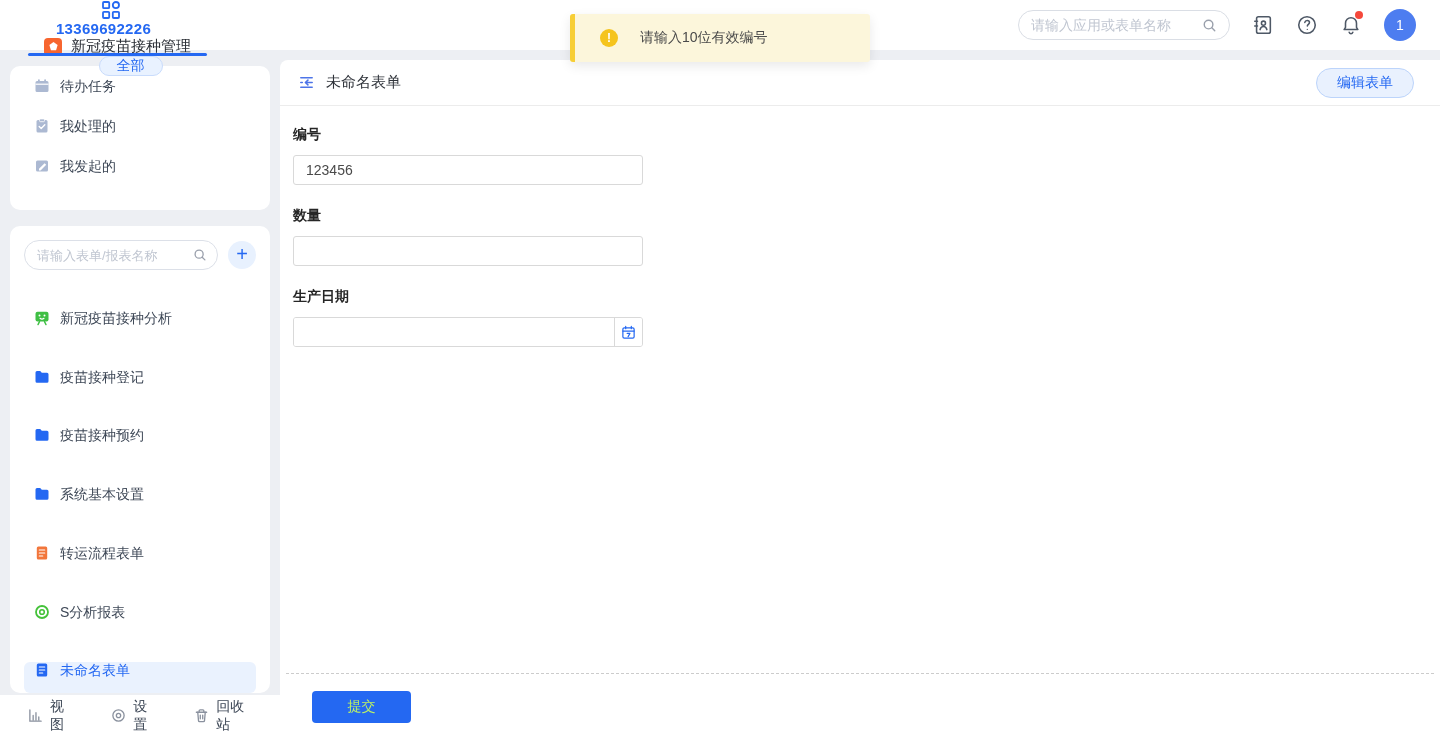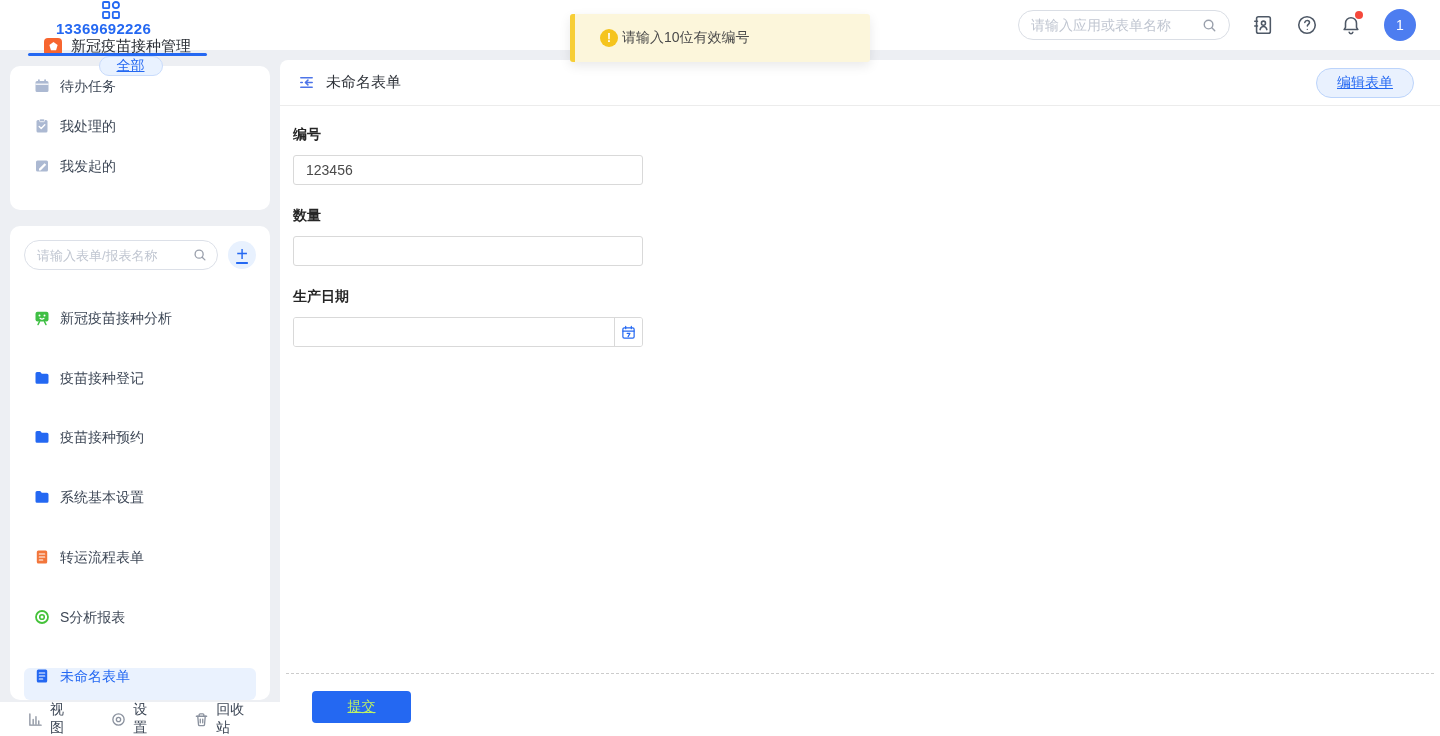--- a/index.html
+++ b/index.html
@@ -1,18 +1,18 @@
 <!DOCTYPE html>
 <html><head>
 <meta charset="utf-8">
 <style>
   * { margin:0; padding:0; box-sizing:border-box; }
   html,body { width:1440px; height:736px; overflow:hidden; }
   body { background:#EDEFF3; font-family:"Liberation Sans","DejaVu Sans",sans-serif; color:#3D4756; }
-  button { font-family:inherit;text-decoration:underline; }
+  button { font-family:inherit; }
   input { font-family:inherit; }
   ::placeholder { color:#C0C6D1; opacity:1; }
 
   
   .topbar { height:50px; background:#fff; display:flex; align-items:center; padding:0 24px 0 28px; position:relative; }
   .h-left { display:flex; align-items:center; height:100%;flex-direction:column; }
   .grid-btn { display:flex; align-items:center; margin-right:14px; cursor:pointer; background:none; border:none; }
   .vdiv { width:1px; height:18px; background:#E3E6EB; margin-right:17px; }
   .phone { color:#2468F2; font-size:15px; font-weight:700; margin-right:28px; letter-spacing:.3px; }
   .app-tab { position:relative; height:100%; display:flex; align-items:center; padding:0 16px; gap:9px; cursor:pointer; }
@@ -25,38 +25,38 @@
   .h-search { width:212px; height:30px; border:1px solid #DADEE5; border-radius:15px; display:flex; align-items:center; padding:0 12px; gap:6px; background:#fff; }
   .h-search input { border:none; outline:none; flex:1; min-width:0; font-size:14px; color:#333; background:transparent; }
   .icon-btn { display:flex; align-items:center; justify-content:center; position:relative; background:none; border:none; cursor:pointer; padding:0; }
   .bell-dot { position:absolute; top:-3px; right:-1px; width:8px; height:8px; border-radius:50%; background:#F5483B; }
   .avatar { width:32px; height:32px; border-radius:50%; background:#4D7DF0; color:#fff; font-size:14px; display:flex; align-items:center; justify-content:center; cursor:pointer; }
 
   
   .toast { position:absolute; left:570px; top:14px; width:300px; height:48px; background:#FCF6DB; border-radius:3px; display:flex; align-items:center; padding-left:30px; box-shadow:0 4px 12px rgba(0,0,0,.09); z-index:50; }
   .toast-bar { position:absolute; left:0; top:0; bottom:0; width:5px; background:#F7CE35; border-radius:3px 0 0 3px; }
   .warn-ic { width:18px; height:18px; border-radius:50%; background:#F5C41D; color:#fff; font-weight:700; font-size:12px; display:flex; align-items:center; justify-content:center; flex:0 0 18px; }
-  .toast-text { margin-left:4px; font-size:14px; color:#4A4A4A; }
+  .toast-text { margin-left:22px; font-size:14px; color:#4A4A4A; }
 
   
   .layout { display:flex; height:686px; }
 
   
   aside { width:280px; flex:0 0 280px; display:flex; flex-direction:column; }
   .card { background:#fff; border-radius:10px; margin:16px 10px 0; }
   .card.tasks { padding:12px 0; }
   .s-item { height:40px; display:flex; align-items:flex-start; gap:10px; margin:0 14px; padding:0 10px; border-radius:6px; font-size:14px; color:#3D4756; cursor:pointer; }
   .s-item .ic { width:16px; height:16px; display:flex; align-items:center; flex:0 0 16px; }
   .s-item.active { background:#EAF2FE; color:#2468F2; font-weight:500; }
   .card.forms { flex:1; padding:10px 0 0; display:flex; flex-direction:column; overflow:hidden;gap:28px; }
   .f-search-row { display:flex; align-items:center; gap:10px; margin:4px 14px 12px; }
   .f-search { flex:1; height:30px; border:1px solid #DCE0E8; border-radius:15px; display:flex; align-items:center; padding:0 10px 0 12px; gap:4px; }
   .f-search input { border:none; outline:none; width:100%; min-width:0; font-size:13px; background:transparent; color:#333; }
   .plus-btn { width:28px; height:28px; border-radius:50%; background:#E8F1FE; color:#2468F2; font-size:20px; line-height:1; display:flex; align-items:center; justify-content:center; border:none; cursor:pointer; flex:0 0 28px; padding-bottom:2px; }
-  .side-footer { height:34px; background:#fff; margin-top:2px; display:flex; align-items:center; padding:0 28px; gap:38px; }
+  .side-footer { height:41px; background:#fff; margin-top:2px; display:flex; align-items:center; padding:0 28px; gap:38px; }
   .sf-item { display:flex; align-items:center; gap:7px; font-size:14px; color:#3D4756; cursor:pointer; }
 
   
   main { flex:1; min-width:0; background:#fff; margin-top:10px; border-radius:8px 0 0 0; display:flex; flex-direction:column; }
   .m-header { flex:0 0 46px; border-bottom:1px solid #ECECEC; display:flex; align-items:center; padding:0 26px 0 18px; }
   .collapse-btn { display:flex; align-items:center; background:none; border:none; cursor:pointer; padding:0; }
   .m-title { margin-left:11px; font-size:15px; color:#30343B; font-weight:500; }
   .edit-btn { margin-left:auto; height:30px; padding:0 20px; border-radius:15px; background:#E9F1FE; border:1px solid #BCD4FB; color:#2468F2; font-size:14px; cursor:pointer; }
   .m-body { flex:1; padding:20px 0 0 13px; overflow:hidden; }
   .fgroup { margin-bottom:22px; }

